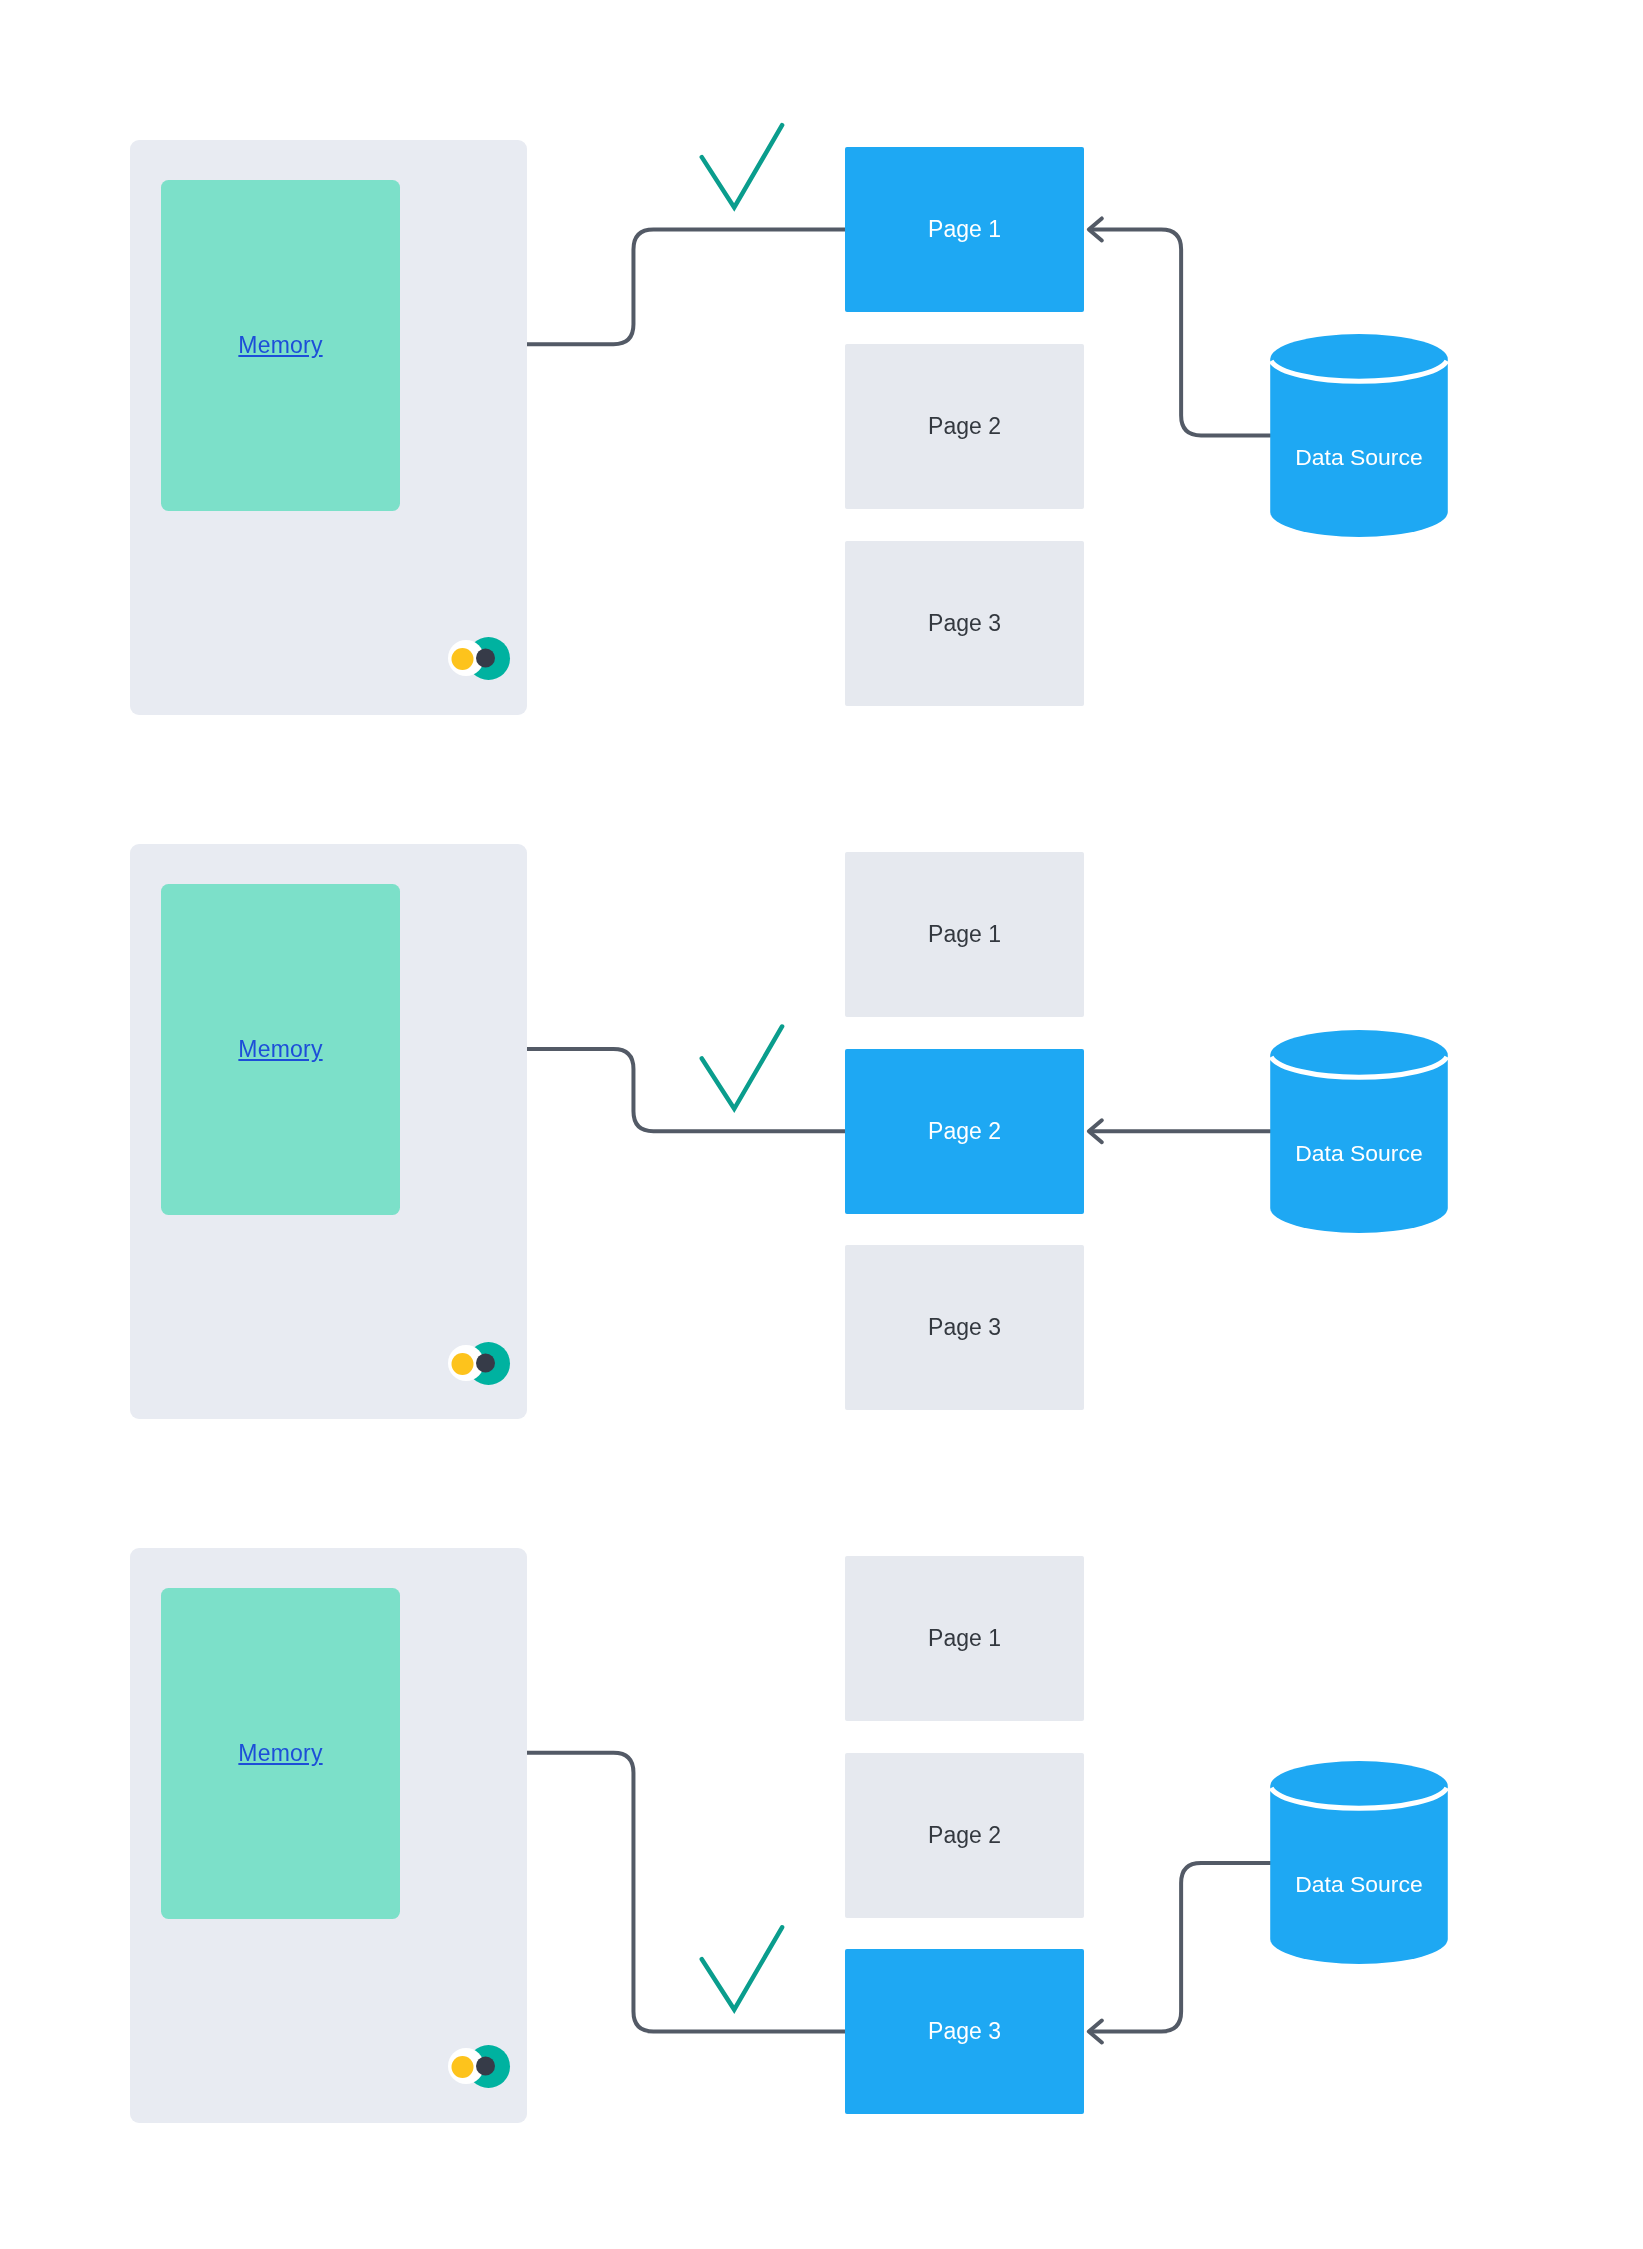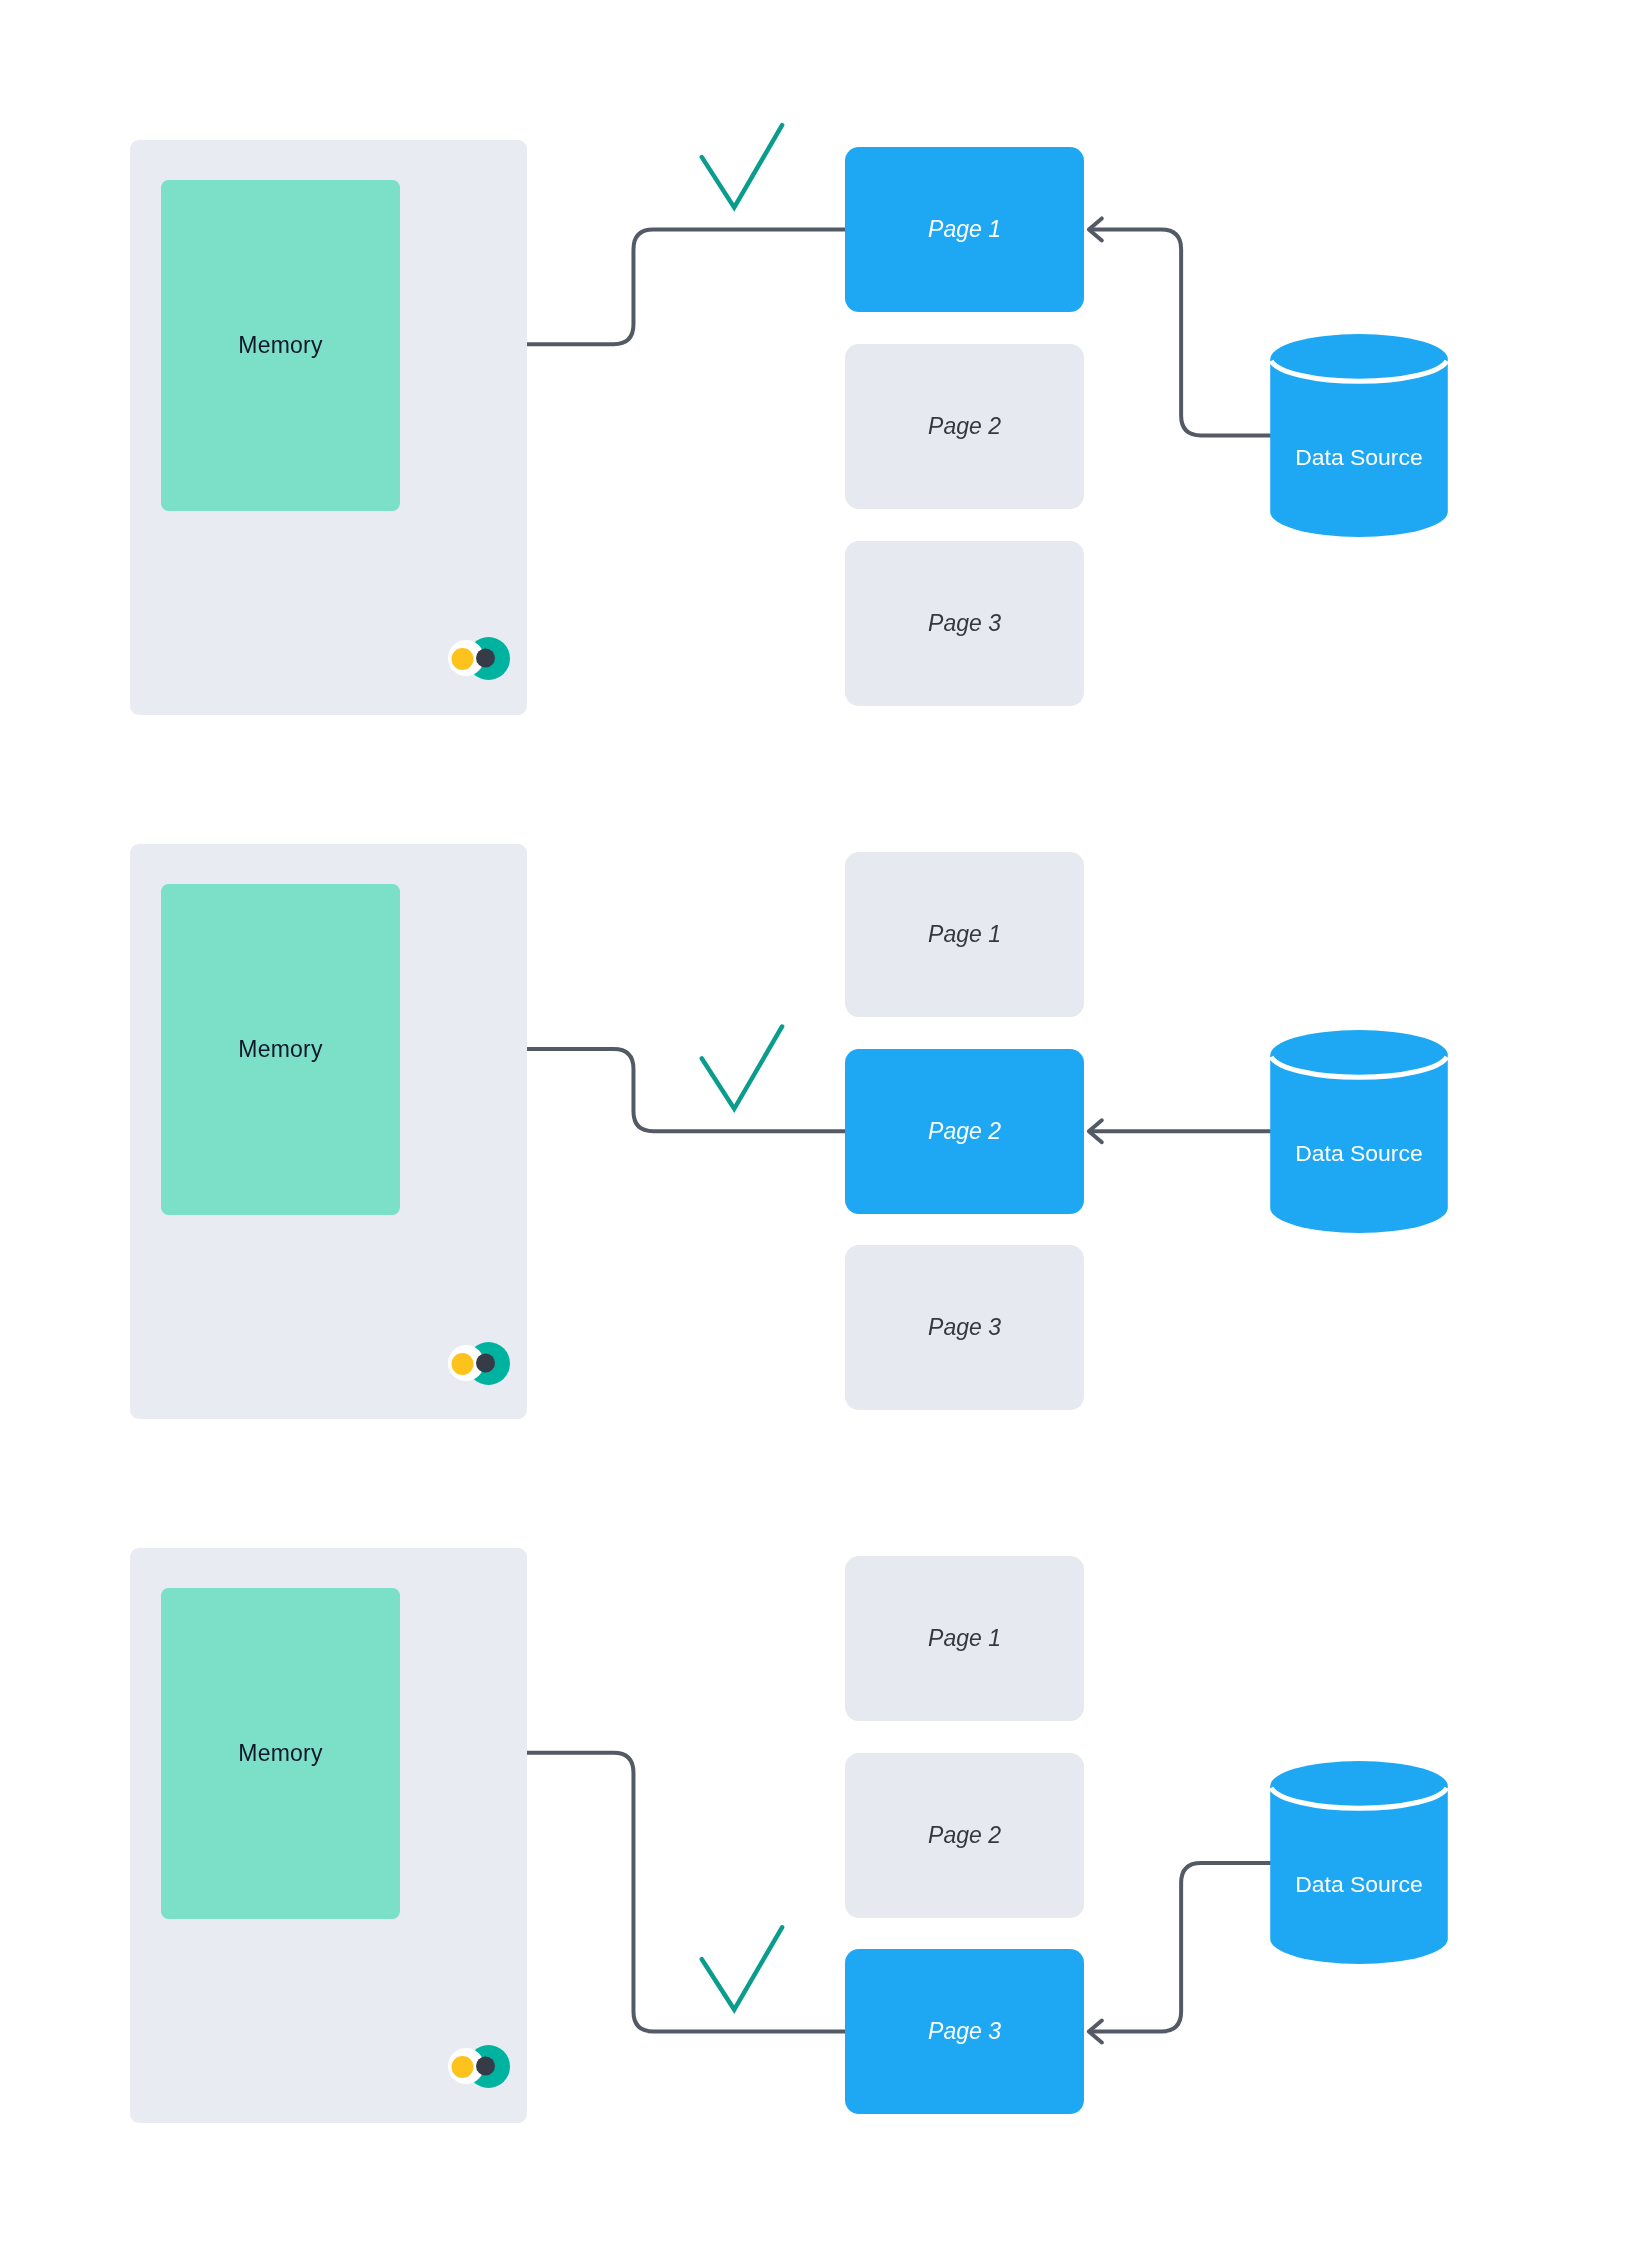--- a/index.html
+++ b/index.html
@@ -28,37 +28,37 @@
     width:239px;
     height:331px;
     background:#7ce0c9;
     border-radius:7.5px;
     display:flex;
     align-items:center;
     justify-content:center;
   }
   .memory-label{
     font-size:23px;
-    color:#0f172a;
+    color:#1d4ed8;
     letter-spacing:0.2px;
+    text-decoration:underline;
   }
   
   .page{
     position:absolute;
     left:845px;
     width:239px;
     height:165px;
     background:#e6e9ef;
-    border-radius:14px;
+    border-radius:2px;
     display:flex;
     align-items:center;
     justify-content:center;
     font-size:23px;
     color:#33383f;
-    font-style:italic;
   }
   .page.active{
     background:#1ea8f3;
     color:#ffffff;
   }
   
   .cyl{position:absolute;left:1270px;width:178px;height:203px;}
   .cyl text{
     font-family:"Liberation Sans", sans-serif;
     font-size:46px;

